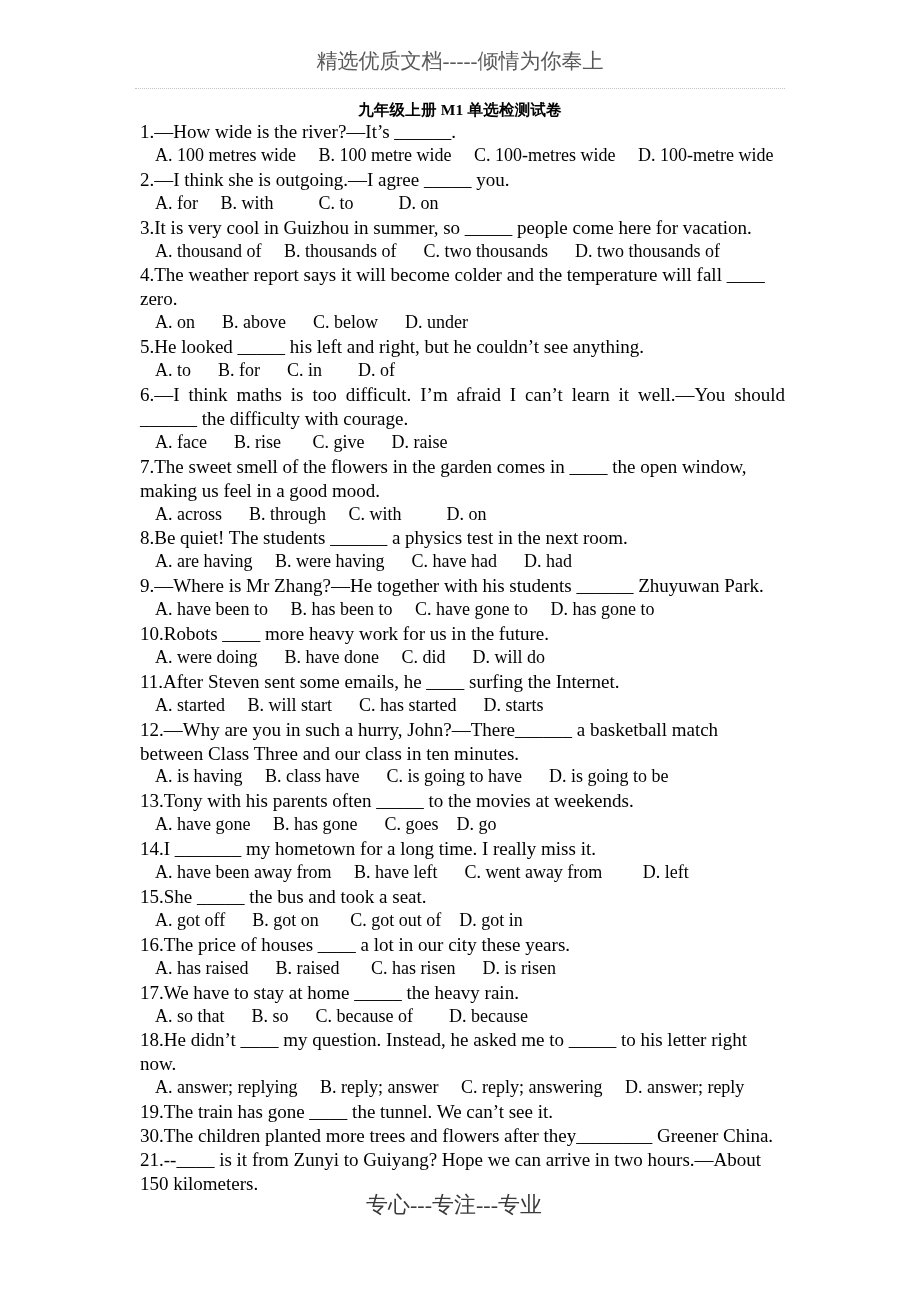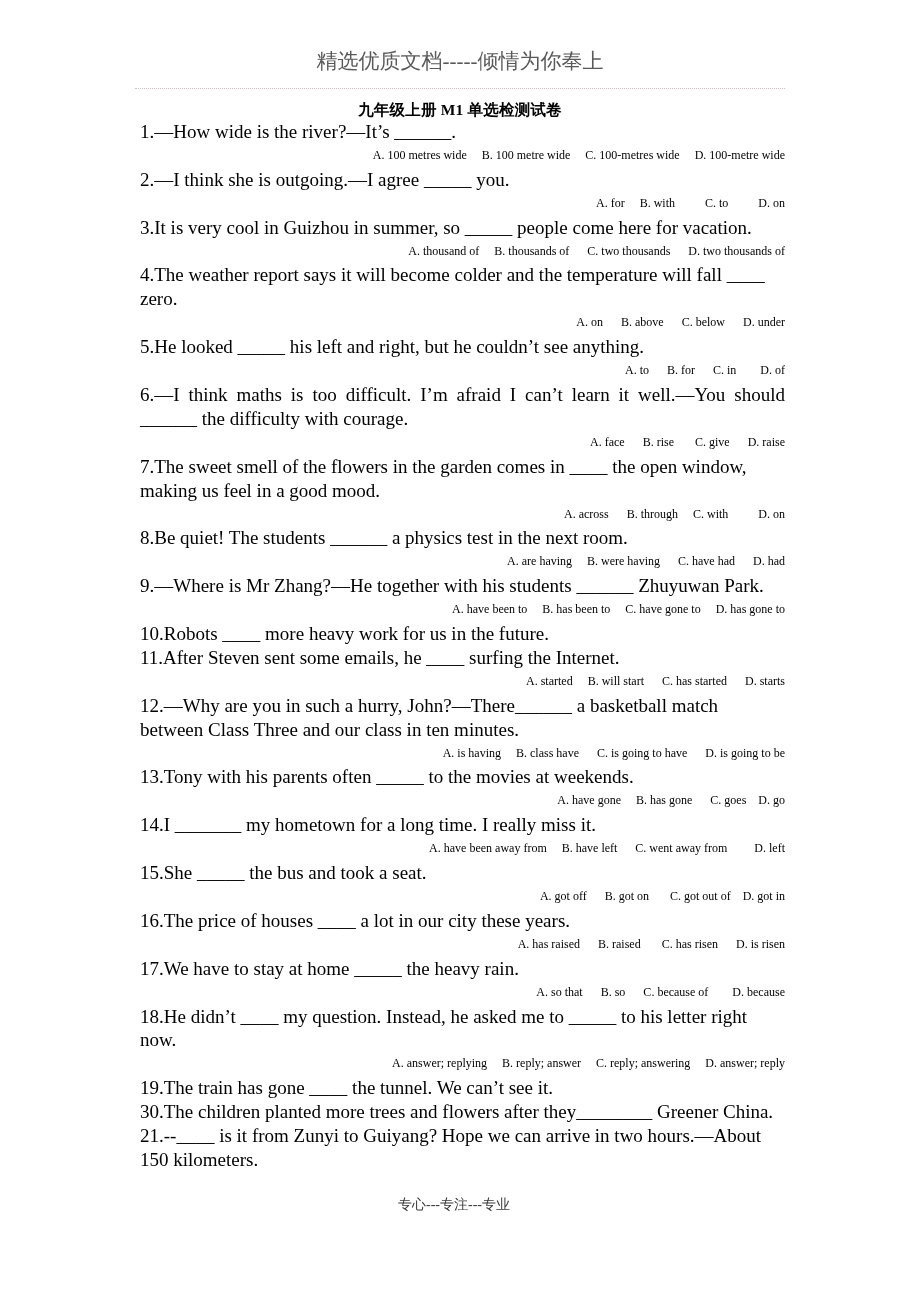--- a/index.html
+++ b/index.html
@@ -74,35 +74,35 @@
     text-align: justify;
     text-justify: inter-word;
     white-space: normal;
     margin: 0;
     padding: 0;
   }
   .q-line.nojust {
     text-align: left;
   }
   .opt-line {
-    font-size: 12px;
+    font-size: 18px;
     line-height: 23.9px;
     margin: 0;
     padding: 0 0 0 7px;
-    text-align: right;
+    text-align: left;
     white-space: pre;
   }
   
   .footer-watermark {
     position: absolute;
     left: 0;
     top: 1192px;
     width: 908px;
     text-align: center;
-    font-size: 14px;
+    font-size: 22px;
     line-height: 26px;
     color: #3a3a3a;
     white-space: nowrap;
   }
 </style>
 </head>
 <body>
 
 <div class="page">
 
@@ -126,20 +126,21 @@
       <div class="opt-line">  A. to      B. for      C. in        D. of</div>
       <div class="q-line">6.—I think maths is too difficult. I’m afraid I can’t learn it well.—You should ______ the difficulty with courage.</div>
       <div class="opt-line">  A. face      B. rise       C. give      D. raise</div>
       <div class="q-line nojust">7.The sweet smell of the flowers in the garden comes in ____ the open window, making us feel in a good mood.</div>
       <div class="opt-line">  A. across      B. through     C. with          D. on</div>
       <div class="q-line nojust">8.Be quiet! The students ______ a physics test in the next room.</div>
       <div class="opt-line">  A. are having     B. were having      C. have had      D. had</div>
       <div class="q-line nojust">9.—Where is Mr Zhang?—He together with his students ______ Zhuyuwan Park.</div>
       <div class="opt-line">  A. have been to     B. has been to     C. have gone to     D. has gone to</div>
       <div class="q-line nojust">10.Robots ____ more heavy work for us in the future.</div>
+      <div class="opt-line">  A. were doing      B. have done     C. did      D. will do</div>
       <div class="q-line nojust">11.After Steven sent some emails, he ____ surfing the Internet.</div>
       <div class="opt-line">  A. started     B. will start      C. has started      D. starts</div>
       <div class="q-line nojust">12.—Why are you in such a hurry, John?—There______ a basketball match between Class Three and our class in ten minutes.</div>
       <div class="opt-line">  A. is having     B. class have      C. is going to have      D. is going to be</div>
       <div class="q-line nojust">13.Tony with his parents often _____ to the movies at weekends.</div>
       <div class="opt-line">  A. have gone     B. has gone      C. goes    D. go</div>
       <div class="q-line nojust">14.I _______ my hometown for a long time. I really miss it.</div>
       <div class="opt-line">  A. have been away from     B. have left      C. went away from         D. left</div>
       <div class="q-line nojust">15.She _____ the bus and took a seat.</div>
       <div class="opt-line">  A. got off      B. got on       C. got out of    D. got in</div>

